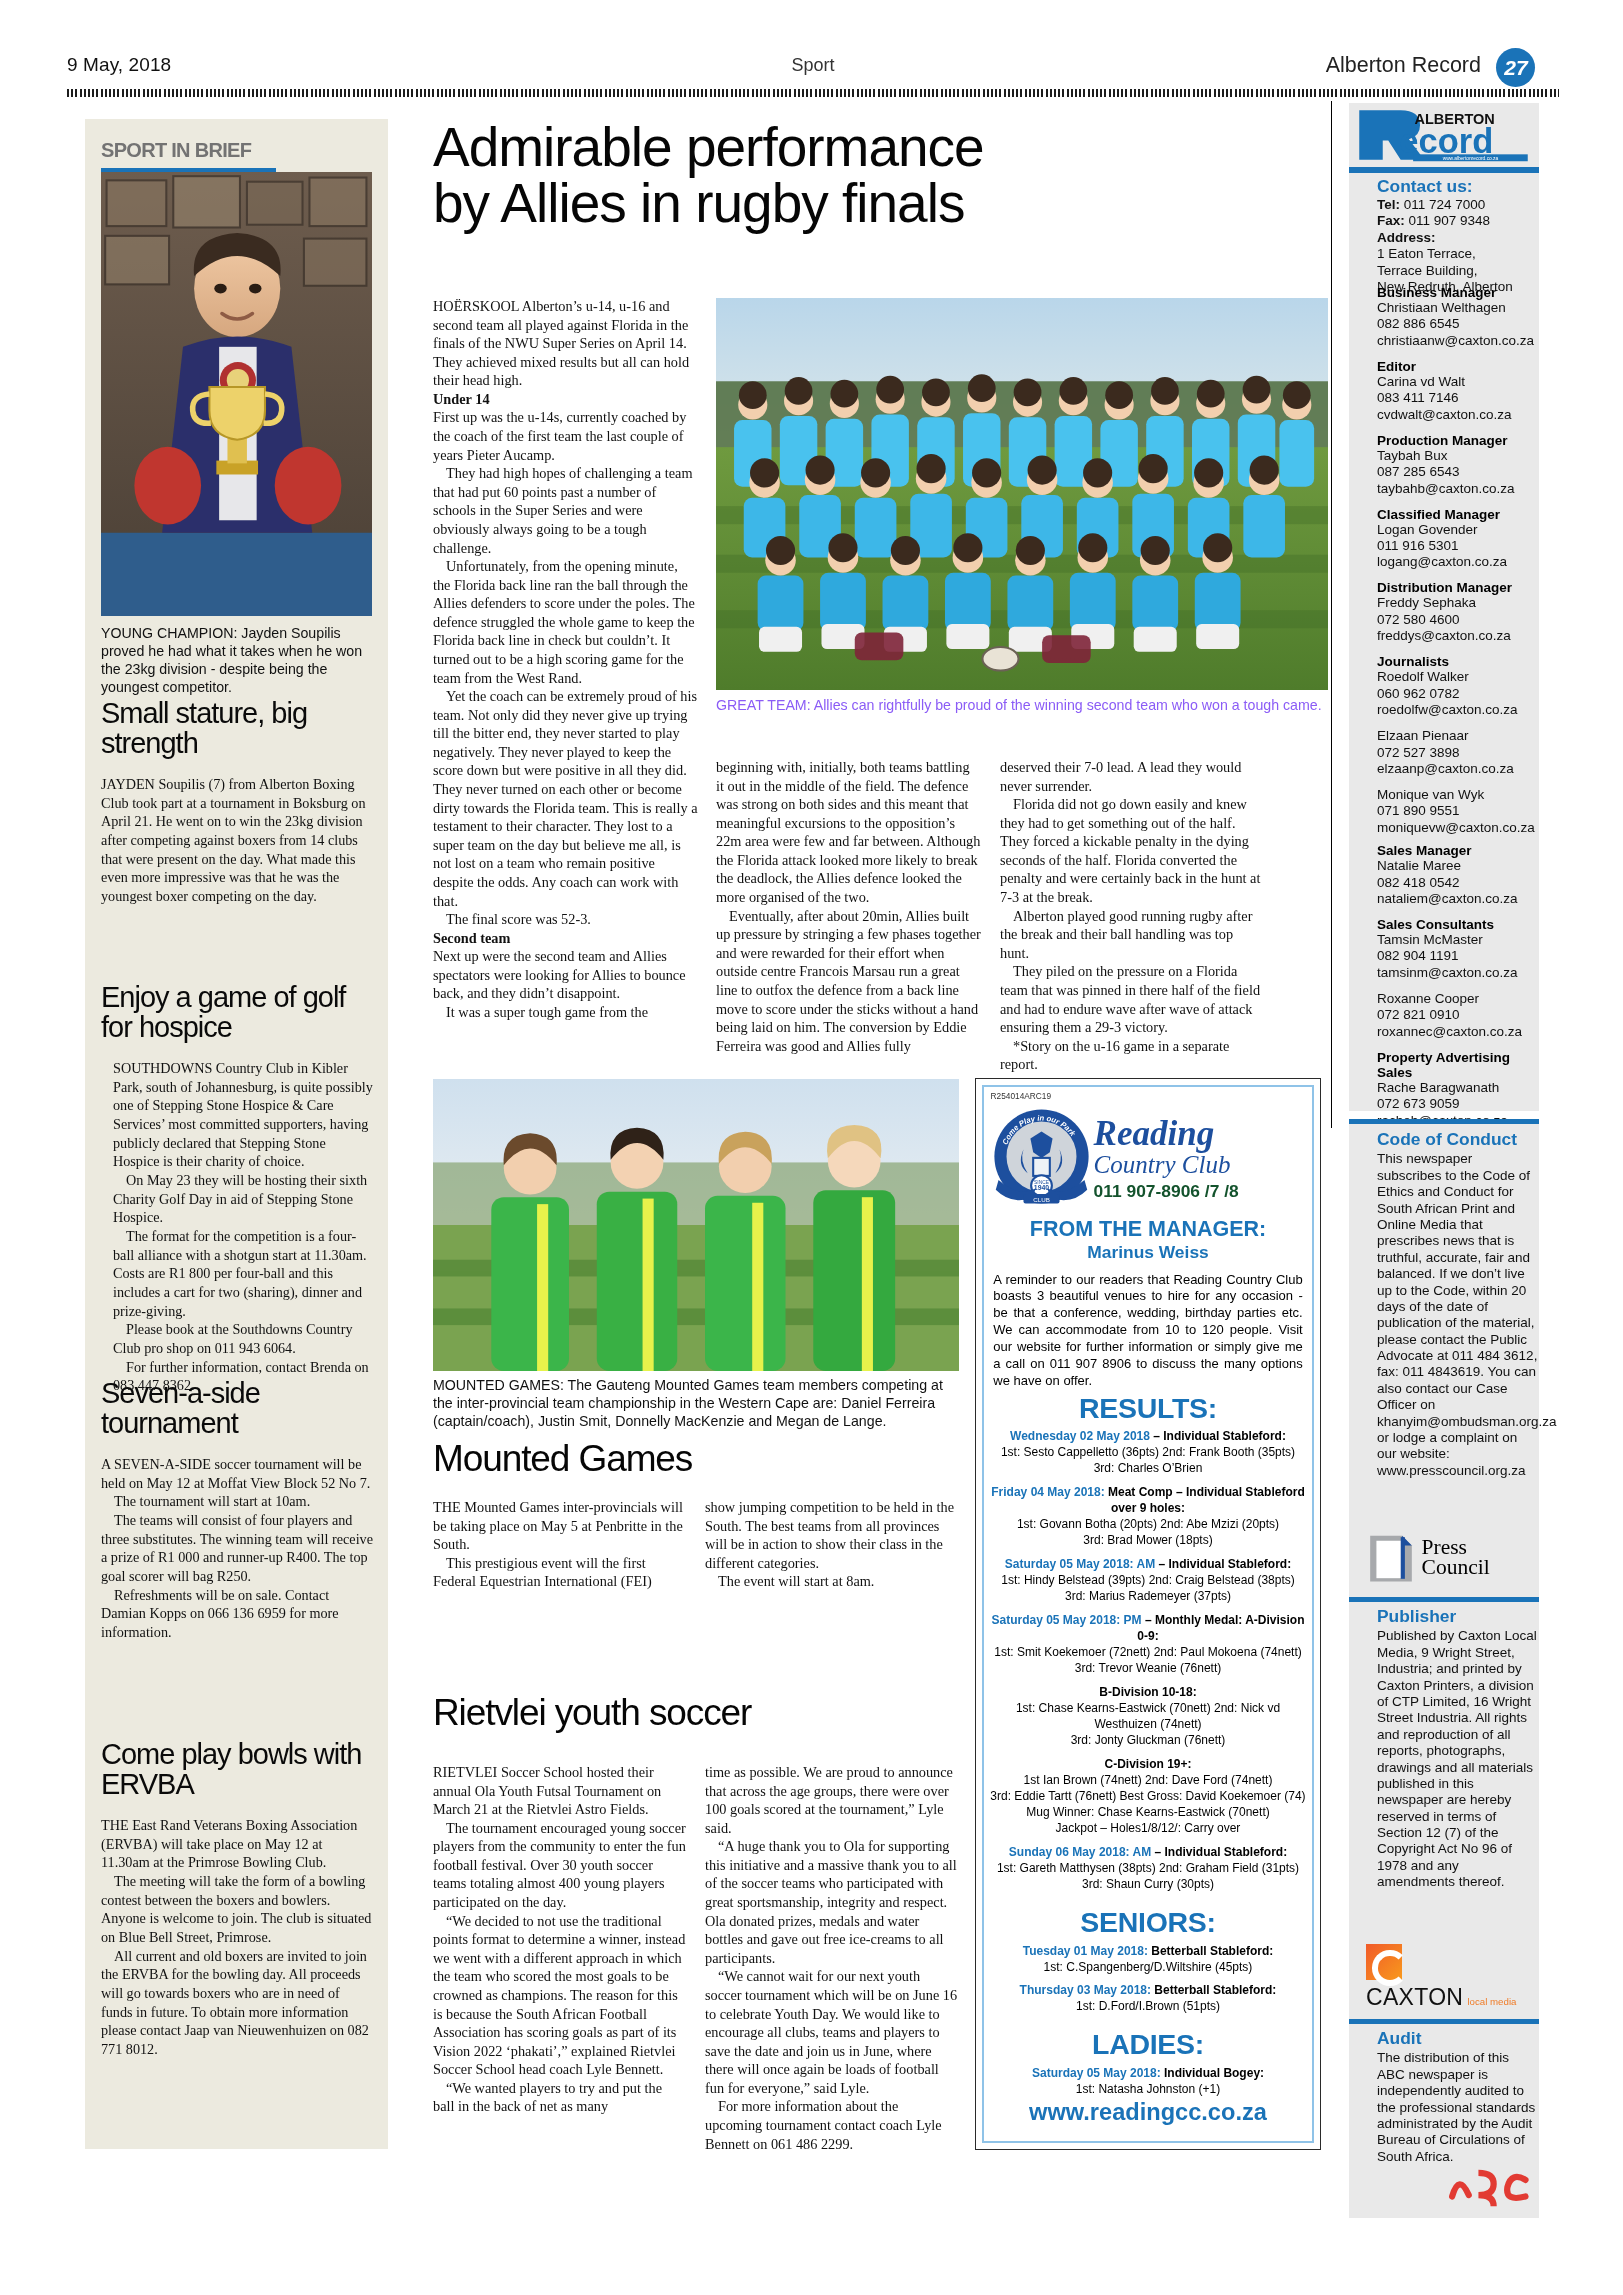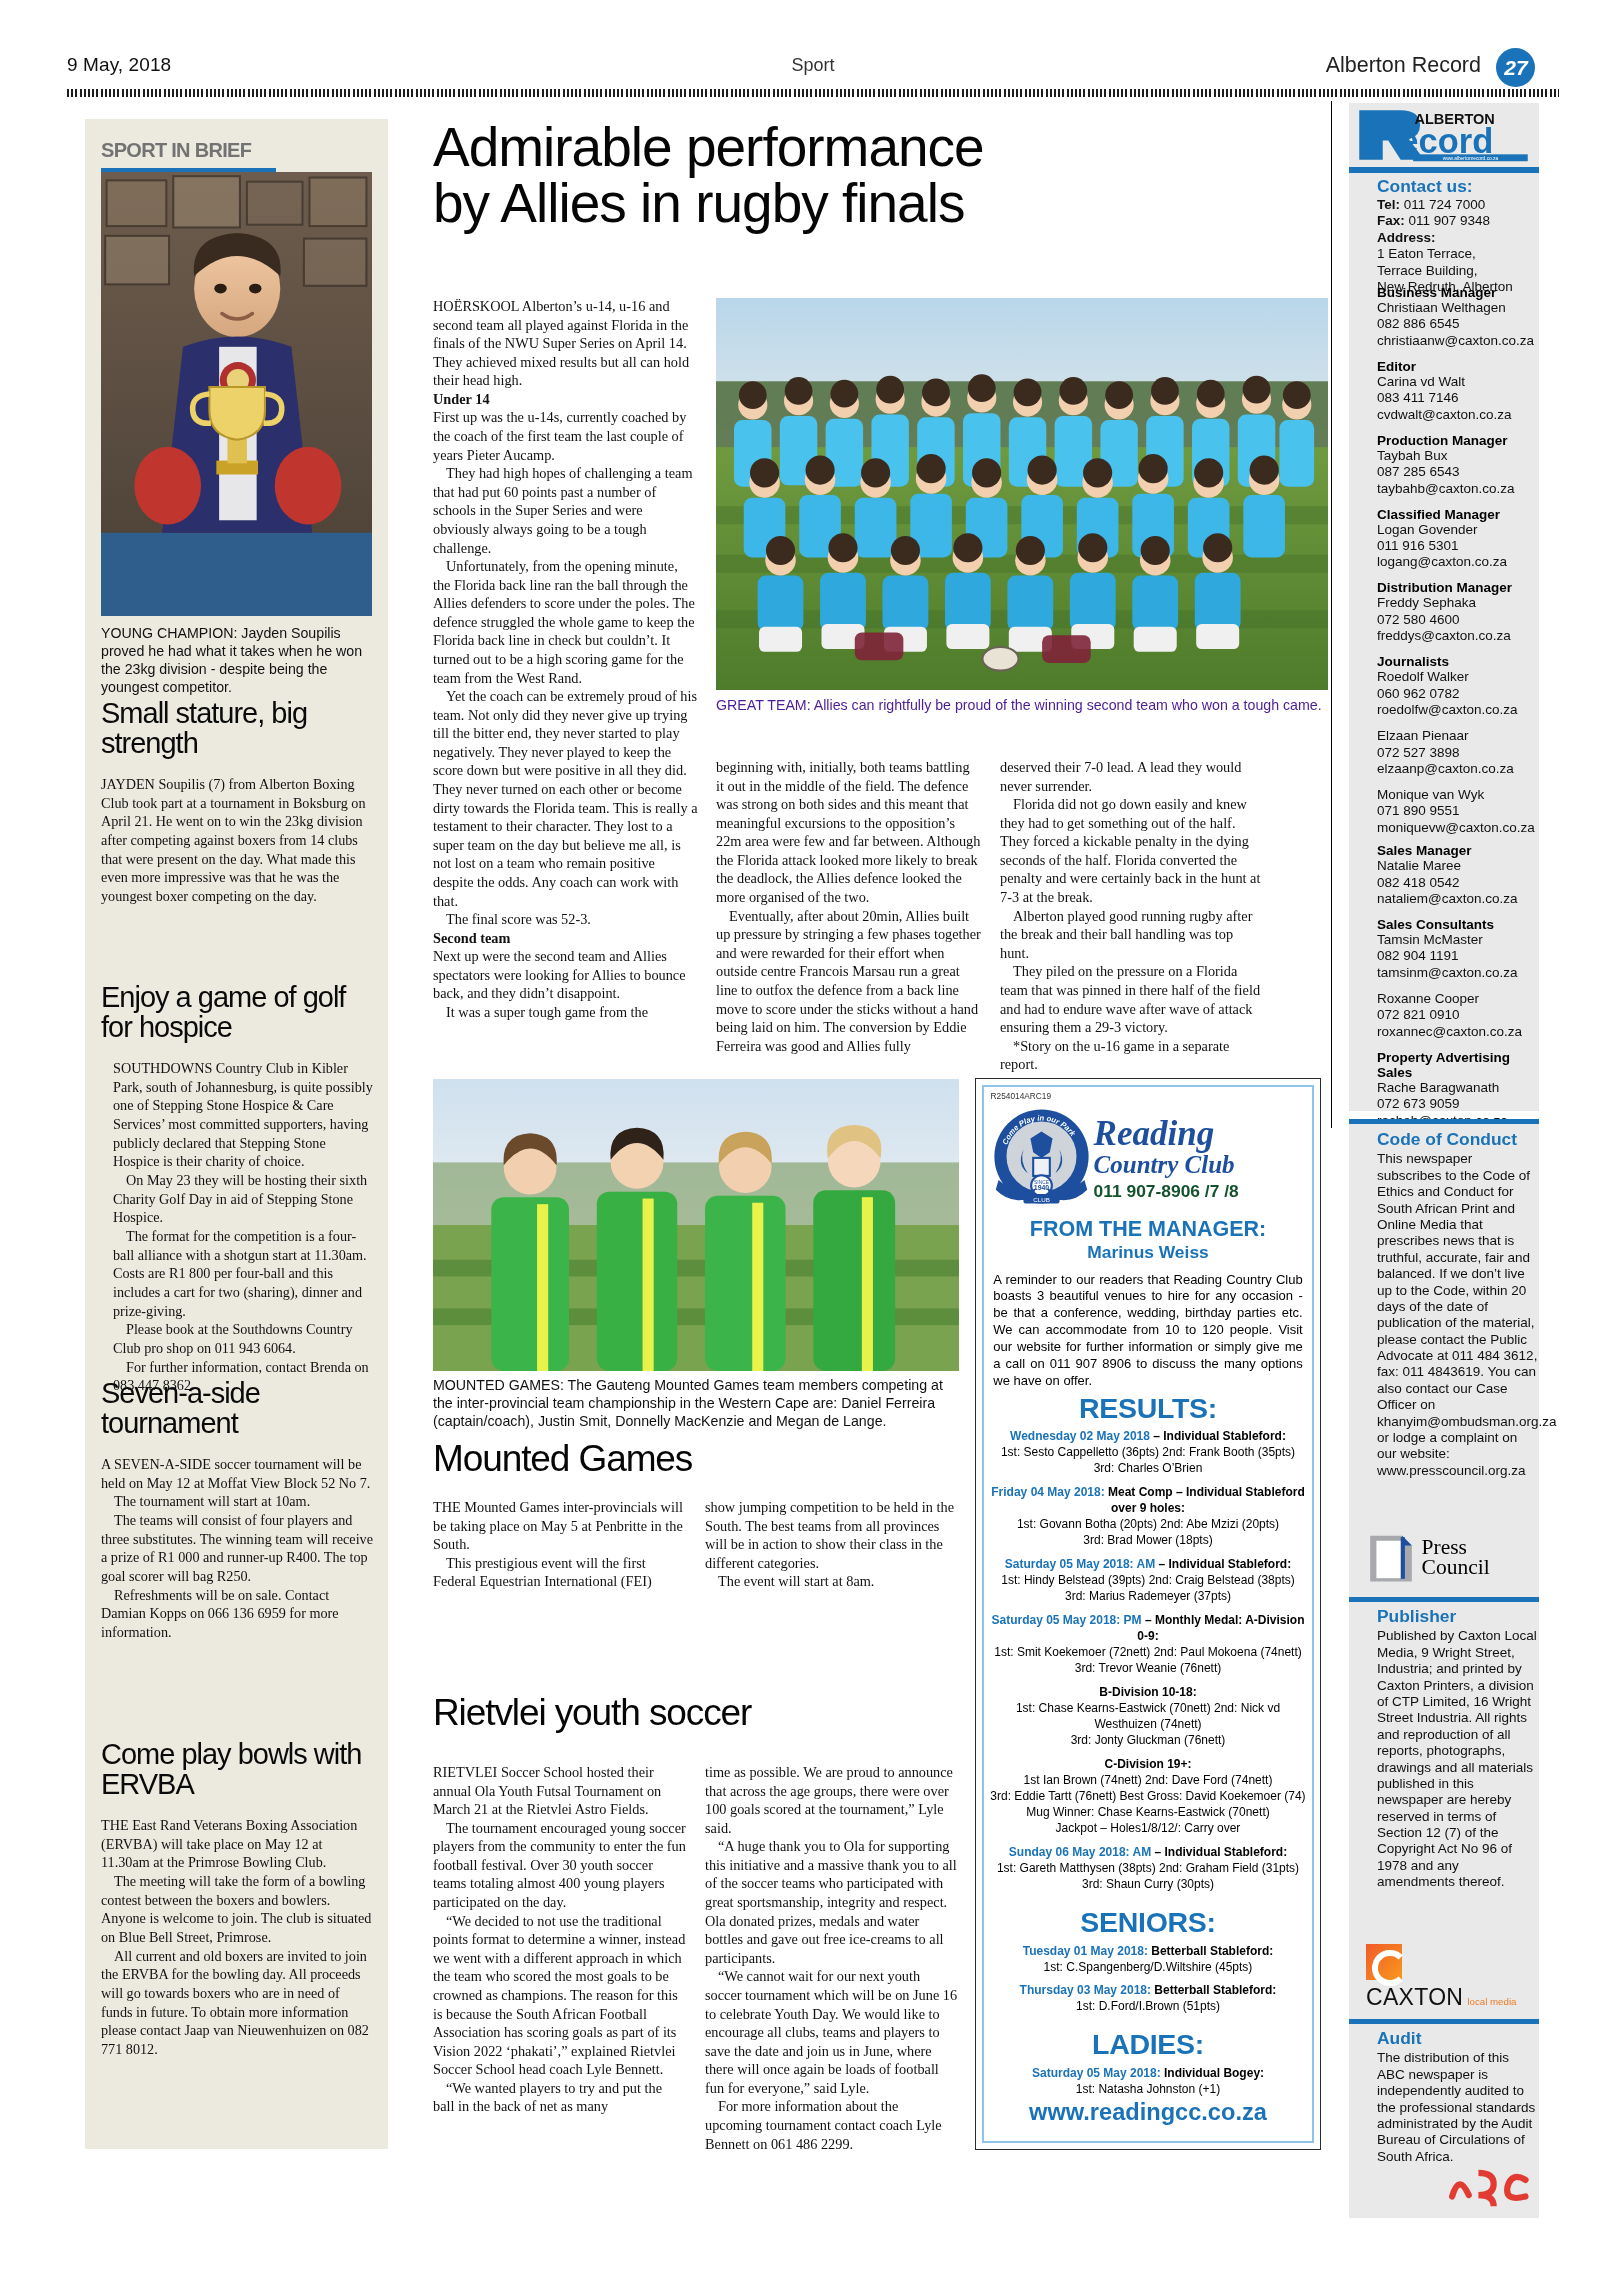--- a/index.html
+++ b/index.html
@@ -52,21 +52,21 @@
   }
   .bigtitle .l2 { display:block; }
 
   .lede { position:absolute; left:433px; top:297px; width:265px;
           font-family:"Liberation Serif", serif; font-size:14.3px; line-height:1.3; color:#111; }
   .lede p { margin:0; }
   .lede p.ind { text-indent:13px; }
   .lede .sub { font-weight:bold; }
 
   .mainphoto { position:absolute; left:716px; top:298px; width:612px; height:392px; overflow:hidden; }
-  .maincap { position:absolute; left:716px; top:697px; width:612px; font-size:14.2px; line-height:1.26; color:#4c1d95; }
+  .maincap { position:absolute; left:716px; top:697px; width:612px; font-size:14.2px; line-height:1.26; color:#8b5cf6; }
 
   .mcol { position:absolute; font-family:"Liberation Serif", serif; font-size:14.3px; line-height:1.3; color:#111; }
   .mcol p { margin:0; }
   .mcol p.ind { text-indent:13px; }
 
   .photo2 { position:absolute; left:433px; top:1079px; width:526px; height:292px; overflow:hidden; }
   .cap2 { position:absolute; left:433px; top:1377px; width:526px; font-size:14.2px; line-height:1.26; color:#111; }
 
   .sechead {
     position:absolute; font-size:37px; line-height:1.02; letter-spacing:-1.1px; color:#060606; font-weight:400;
@@ -497,21 +497,21 @@
           <text x="70" y="135" text-anchor="middle" font-size="9" fill="#fff" font-family="Liberation Sans, sans-serif">CLUB</text>
           <path id="arcTop" d="M18 70 a52 52 0 0 1 104 0" fill="none"></path>
           <text font-size="11" fill="#fff" font-family="Liberation Sans, sans-serif" font-style="italic" font-weight="bold">
             <textPath href="#arcTop" startOffset="10%">Come Play in our Park</textPath>
           </text>
         </svg>
       </div>
 
       <div style="position:absolute; left:110px; top:30.5px; width:208px;">
         <div style="font-family:'Liberation Serif',serif; font-style:italic; font-weight:bold; font-size:35px; color:#1d4f9e; line-height:.95;">Reading</div>
-        <div style="font-family:'Liberation Serif',serif; font-style:italic; font-weight:bold; font-size:25px; color:#1d4f9e; line-height:1.05; margin-top:1.4px;">Country Club</div>
+        <div style="font-family:'Liberation Serif',serif; font-style:italic; font-weight:normal; font-size:25px; color:#1d4f9e; line-height:1.05; margin-top:1.4px;">Country Club</div>
         <div style="font-size:17.4px; font-weight:bold; color:#14532d; margin-top:2.8px;">011 907-8906 /7 /8</div>
       </div>
 
       <div style="position:absolute; left:0; right:0; top:130px; text-align:center; font-size:21.5px; font-weight:bold; color:#1a73b8;">FROM THE MANAGER:</div>
       <div style="position:absolute; left:0; right:0; top:155px; text-align:center; font-size:17.4px; font-weight:bold; color:#1a73b8;">Marinus Weiss</div>
 
       <div class="ad-body" style="position:absolute; left:9.7px; right:9.7px; top:185px;">A reminder to our readers that Reading Country Club boasts 3 beautiful venues to hire for any occasion - be that a conference, wedding, birthday parties etc. We can accommodate from 10 to 120 people. Visit our website for further information or simply give me a call on 011 907 8906 to discuss the many options we have on offer.</div>
 
       <div class="ad-res-h" style="position:absolute; left:0; right:0; top:305px;">RESULTS:</div>
 

